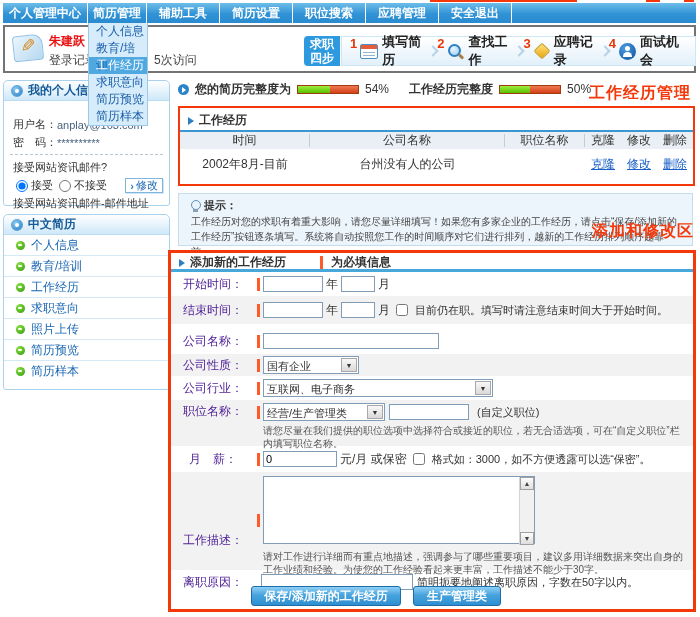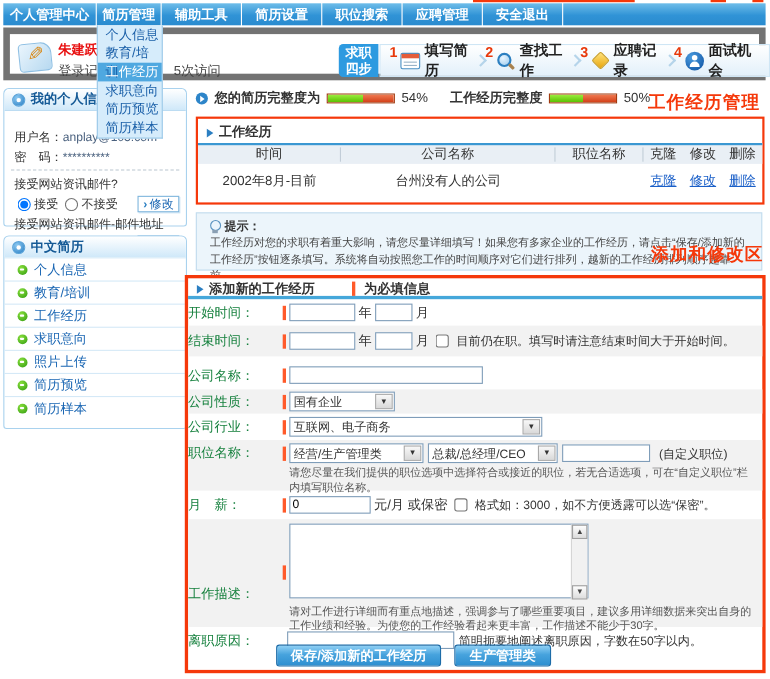--- a/index.html
+++ b/index.html
@@ -9,21 +9,21 @@
   
   .topmark{position:absolute;top:0;height:2px;background:#f5380a}
 
   
   .navbar{position:absolute;left:3px;top:3px;width:693px;height:20px;display:flex;gap:1px;background:#fff}
   .navtab{height:20px;line-height:20px;text-align:center;color:#fff;font-weight:bold;font-size:12px;
           background:linear-gradient(#6ebde9,#3093d6 55%,#2a8bcf);cursor:pointer;flex:none}
   .navfill{flex:1;background:linear-gradient(#6ebde9,#3093d6 55%,#2a8bcf)}
 
   
-  .userbar{position:absolute;left:3px;top:25px;width:693px;height:48px;background:#fff;border:6px solid #737373}
+  .userbar{position:absolute;left:3px;top:25px;width:693px;height:48px;background:#fff;border:2px solid #737373}
   .ic-note{position:absolute;left:8px;top:8px;width:30px;height:26px;background:linear-gradient(135deg,#eaf5fd,#b7d9f0);
            border:1px solid #8fc0e4;border-radius:4px 10px 4px 4px;transform:rotate(-6deg)}
   .ic-note::before{content:"\270E";position:absolute;left:6px;top:-2px;font-size:18px;color:#d98c1e;transform:rotate(96deg)}
   .u-name{position:absolute;left:44px;top:6px;color:#e80f0f;font-weight:bold}
   .u-login{position:absolute;top:25px;color:#444}
   
   .stepbadge{position:absolute;left:299px;top:9px;width:36px;height:30px;background:#2d9ae0;border-radius:4px 0 0 4px;
              color:#fff;font-weight:bold;font-size:12px;line-height:14px;text-align:center;padding-top:1px}
   .stepsbox{position:absolute;left:336px;top:9px;width:355px;height:30px;border:1px solid #cfe6f5;
             background:linear-gradient(#ffffff,#e2f0fa);display:flex;align-items:center;justify-content:space-between;padding:0 8px}
@@ -103,21 +103,21 @@
   .ic-lamp::before{content:"";position:absolute;left:0;top:0;width:8px;height:8px;border-radius:50%;background:#eaf4fc;border:1px solid #5a93c0}
   .ic-lamp::after{content:"";position:absolute;left:2px;top:9px;width:5px;height:3px;background:#8aa0b4}
   .tipbody{font-size:10px;color:#444;line-height:15px;margin-top:1px}
 
   
   .formtitle{position:absolute;left:8px;top:1px;display:flex;align-items:center;gap:5px;font-weight:bold;color:#333}
   .req{display:inline-block;width:3px;height:13px;background:#ff5a2a;margin:0 3px 0 2px;vertical-align:middle;flex:none}
   .blueline{position:absolute;left:0;right:0;top:16px;height:3px;background:#45a7da}
   .frow{position:absolute;left:0;right:0;display:flex;align-items:center}
   .gray{background:#f2f2f2}
-  .flabel{display:inline-block;width:84px;text-align:left;color:#15803d;flex:none}
+  .flabel{display:inline-block;width:84px;text-align:center;color:#4c1d95;flex:none}
   input[type=text]{border:1px solid #7f9db9;height:16px;font-size:11px;padding:0 2px;background:#fff;font-family:inherit}
   .in-year{width:60px}.in-month{width:34px}.in-company{width:176px}.in-custom{width:80px}.in-salary{width:74px}.in-leave{width:152px}
   input[type=checkbox],input[type=radio]{width:12px;height:12px;margin:0 3px;vertical-align:middle}
   .unit{margin:0 3px;color:#333}
   .fieldnote{font-size:11px;color:#333;margin-left:4px;white-space:nowrap}
   .fakesel{position:relative;border:1px solid #7f9db9;background:#fff;height:18px;line-height:16px;font-size:11px;
            padding:1px 18px 0 3px;cursor:pointer;white-space:nowrap;overflow:hidden;flex:none}
   .fakesel::after{content:"\25BC";position:absolute;right:1px;top:1px;bottom:1px;width:14px;font-size:7px;color:#333;
                   background:linear-gradient(#f8f8f8,#d9d9d9);border:1px solid #a8a8a8;text-align:center;line-height:14px}
   .sel-nature{width:96px}.sel-industry{width:230px}.sel-cat{width:122px}.sel-sub{width:118px}
@@ -364,21 +364,20 @@
     <span class="req"></span>
     <span class="fakesel sel-industry"><span>互联网、电子商务</span></span>
   </div>
 
   <div class="frow gray" style="top:147px;height:46px;align-items:flex-start;padding-top:3px">
     <span class="flabel">职位名称：</span>
     <span class="req" style="margin-top:3px"></span>
     <span style="display:flex;flex-direction:column;gap:3px">
       <span style="display:flex;align-items:center;gap:4px">
         <span class="fakesel sel-cat"><span>经营/生产管理类</span></span>
-        <span class="fakesel sel-sub"><span>总裁/总经理/CEO</span></span>
         <input type="text" class="in-custom" style="">
         <span class="fieldnote">(自定义职位)</span>
       </span>
       <span class="helptext" style="width:420px">请您尽量在我们提供的职位选项中选择符合或接近的职位，若无合适选项，可在“自定义职位”栏内填写职位名称。</span>
     </span>
   </div>
 
   <div class="frow" style="top:195px;height:22px">
     <span class="flabel">月　薪：</span>
     <span class="req"></span>

